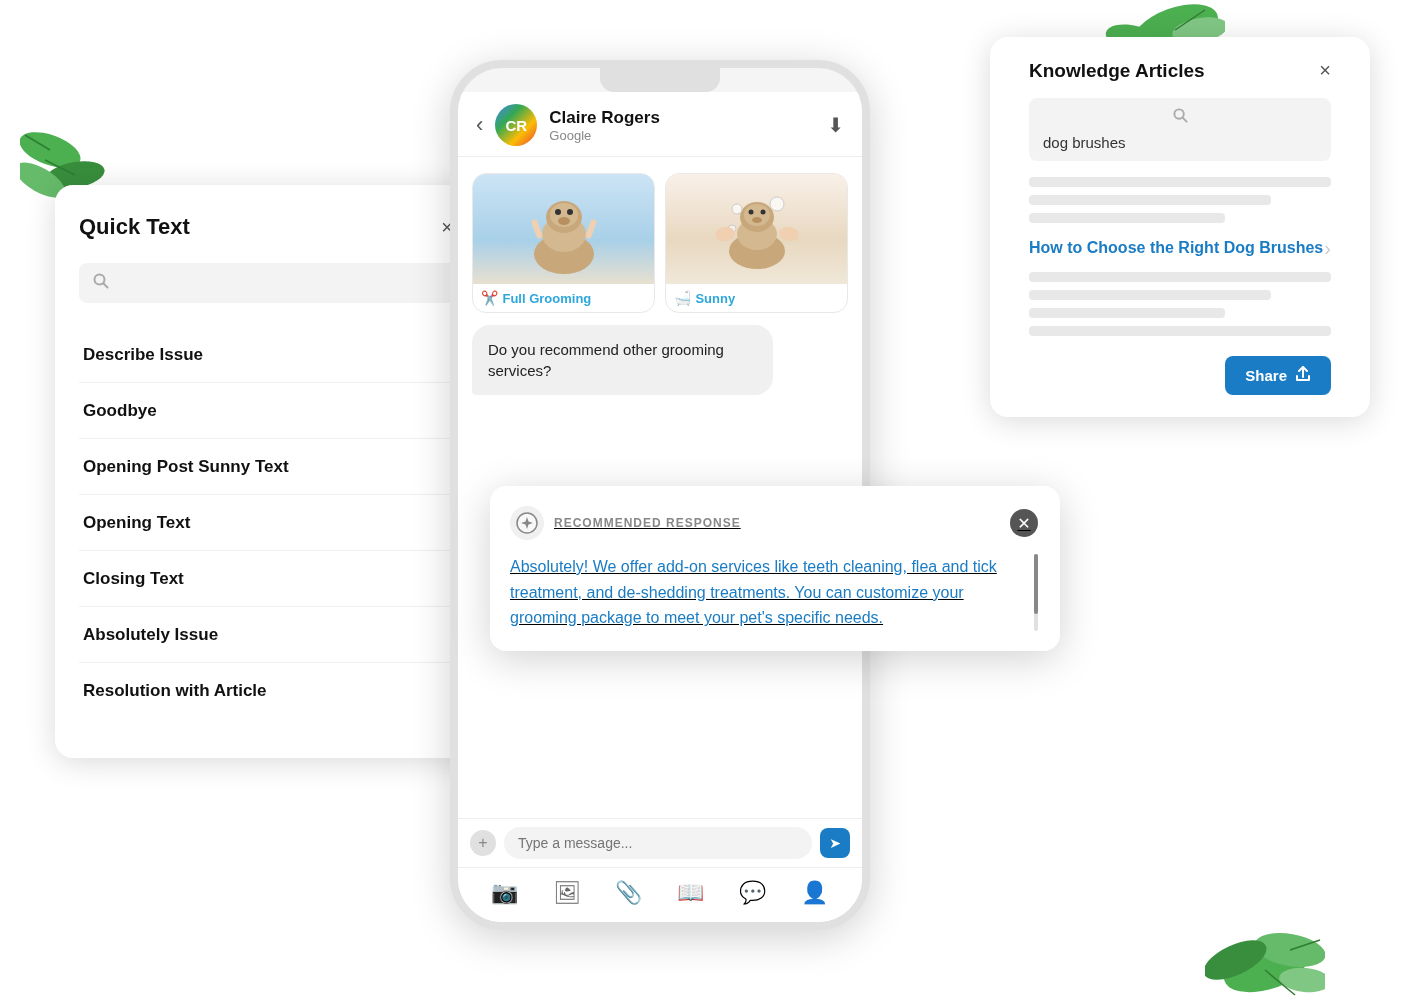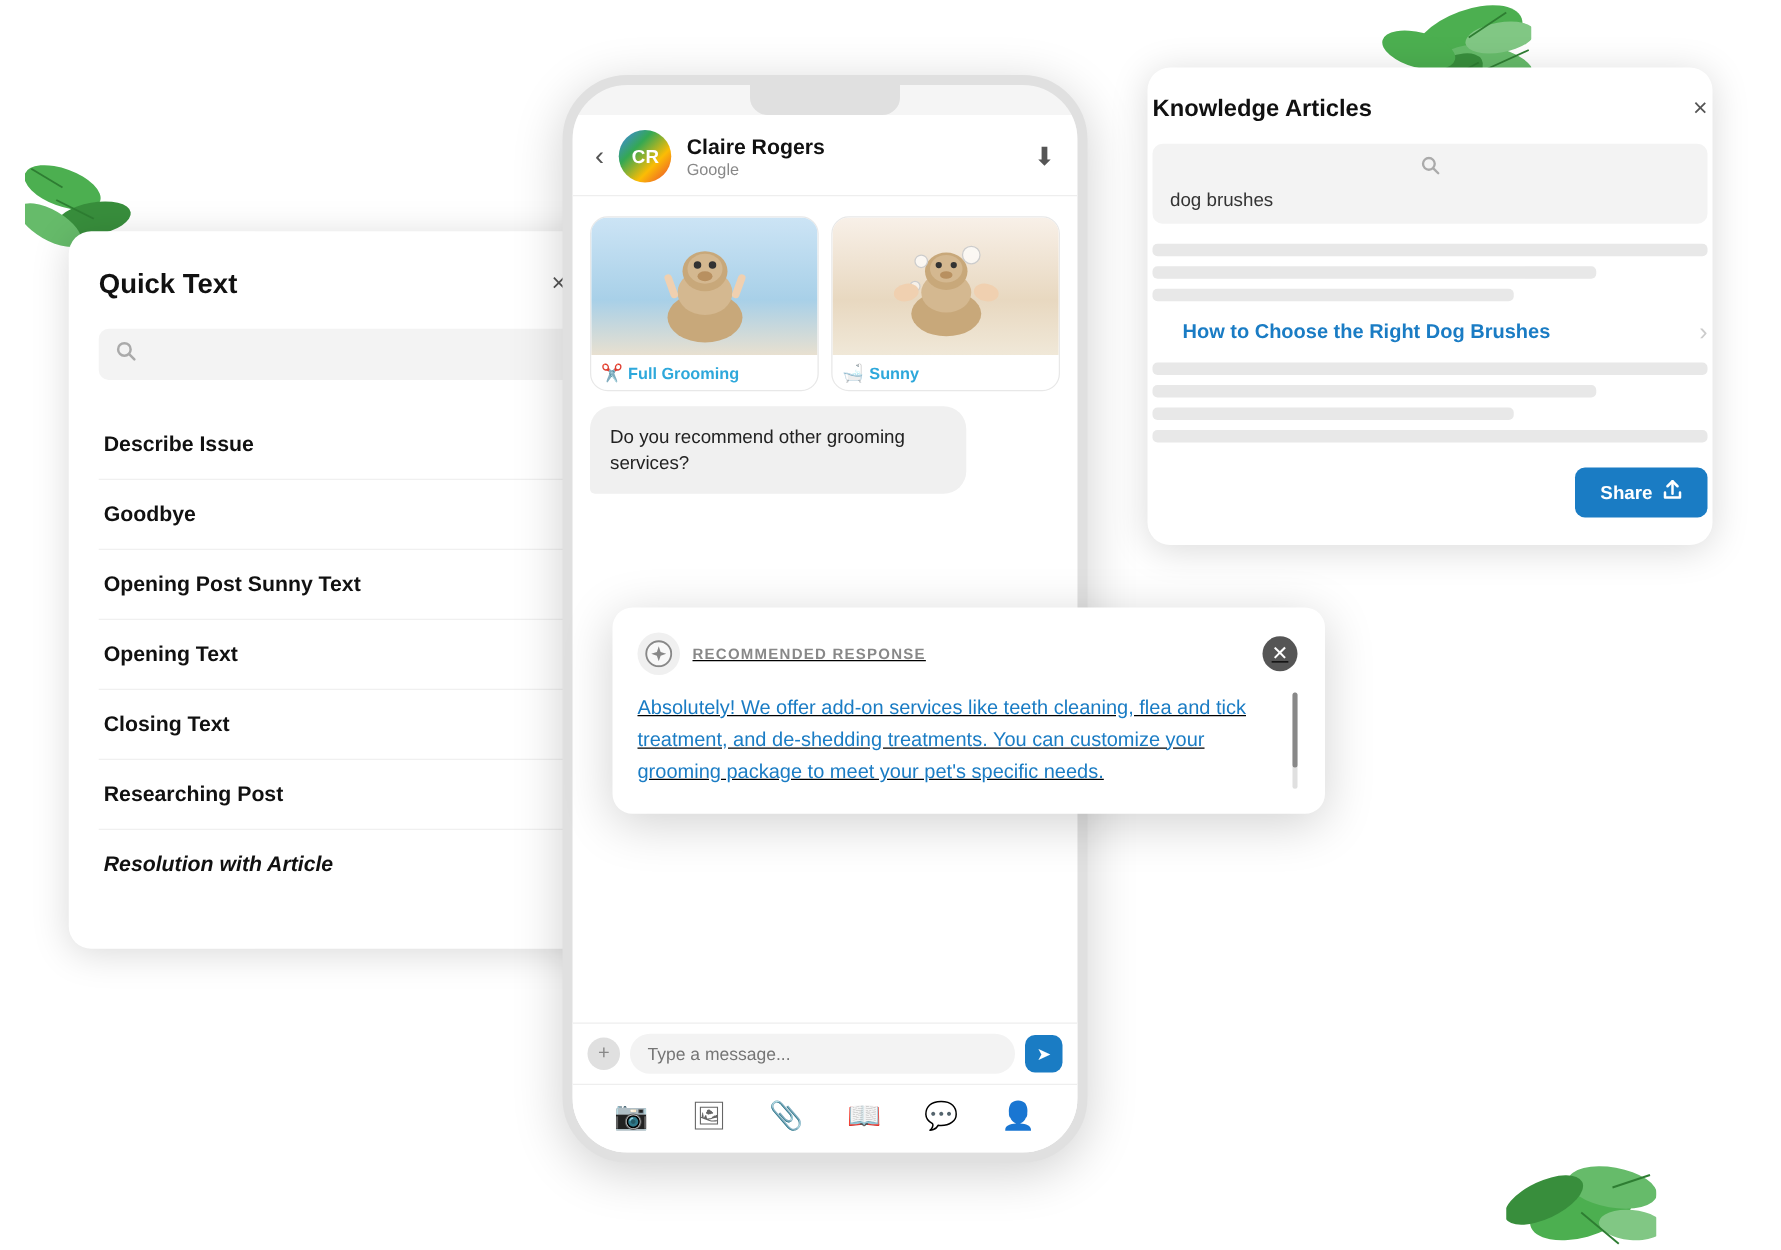--- a/index.html
+++ b/index.html
@@ -75,21 +75,20 @@
       display: flex;
       align-items: center;
       justify-content: space-between;
       padding: 17px 4px;
       border-bottom: 1px solid #f0f0f0;
       cursor: pointer;
       gap: 32px;
     }
     .menu-item:last-child {
       border-bottom: none;
-      font-style: italic;
     }
     .menu-item-label {
       font-size: 17px;
       font-weight: 600;
       color: #111;
     }
     .chevron {
       color: #999;
       font-size: 18px;
     }
@@ -337,26 +336,26 @@
     .toolbar-icon {
       font-size: 22px;
       color: #666;
       cursor: pointer;
     }
 
     
     .knowledge-panel {
       position: absolute;
       right: 55px;
-      top: 54px;
-      width: 452px;
+      top: 37px;
+      width: 380px;
       background: #fff;
       border-radius: 18px;
       box-shadow: 0 4px 30px rgba(0,0,0,0.15);
-      padding: 22px 4px 22px;
+      padding: 22px 39px 22px;
       z-index: 4;
     }
     .ka-header {
       display: flex;
       align-items: center;
       justify-content: space-between;
       margin-bottom: 16px;
     }
     .ka-title {
       font-size: 19px;
@@ -399,21 +398,20 @@
       border-radius: 4px;
     }
     .ka-line.short { width: 65%; }
     .ka-line.medium { width: 80%; }
     .ka-line.full { width: 100%; }
     .ka-article-row {
       display: flex;
       align-items: center;
       justify-content: space-between;
       margin-bottom: 12px;
-      margin-left: 24px;
     }
     .ka-article-link {
       font-size: 16px;
       font-weight: 600;
       color: #1a7cc4;
       text-decoration: none;
       line-height: 1.4;
       flex: 1;
     }
     .ka-chevron {
@@ -560,21 +558,21 @@
     </li>
     <li class="menu-item">
       <span class="menu-item-label">Opening Text</span>
       <span class="chevron">›</span>
     </li>
     <li class="menu-item">
       <span class="menu-item-label">Closing Text</span>
       <span class="chevron">›</span>
     </li>
     <li class="menu-item">
-      <span class="menu-item-label">Researching Post</span>
+      <span class="menu-item-label">Absolutely Issue</span>
       <span class="chevron">›</span>
     </li>
     <li class="menu-item">
       <span class="menu-item-label">Resolution with Article</span>
       <span class="chevron">›</span>
     </li>
   </ul>
 </div>
 
 <div class="phone-mockup">

